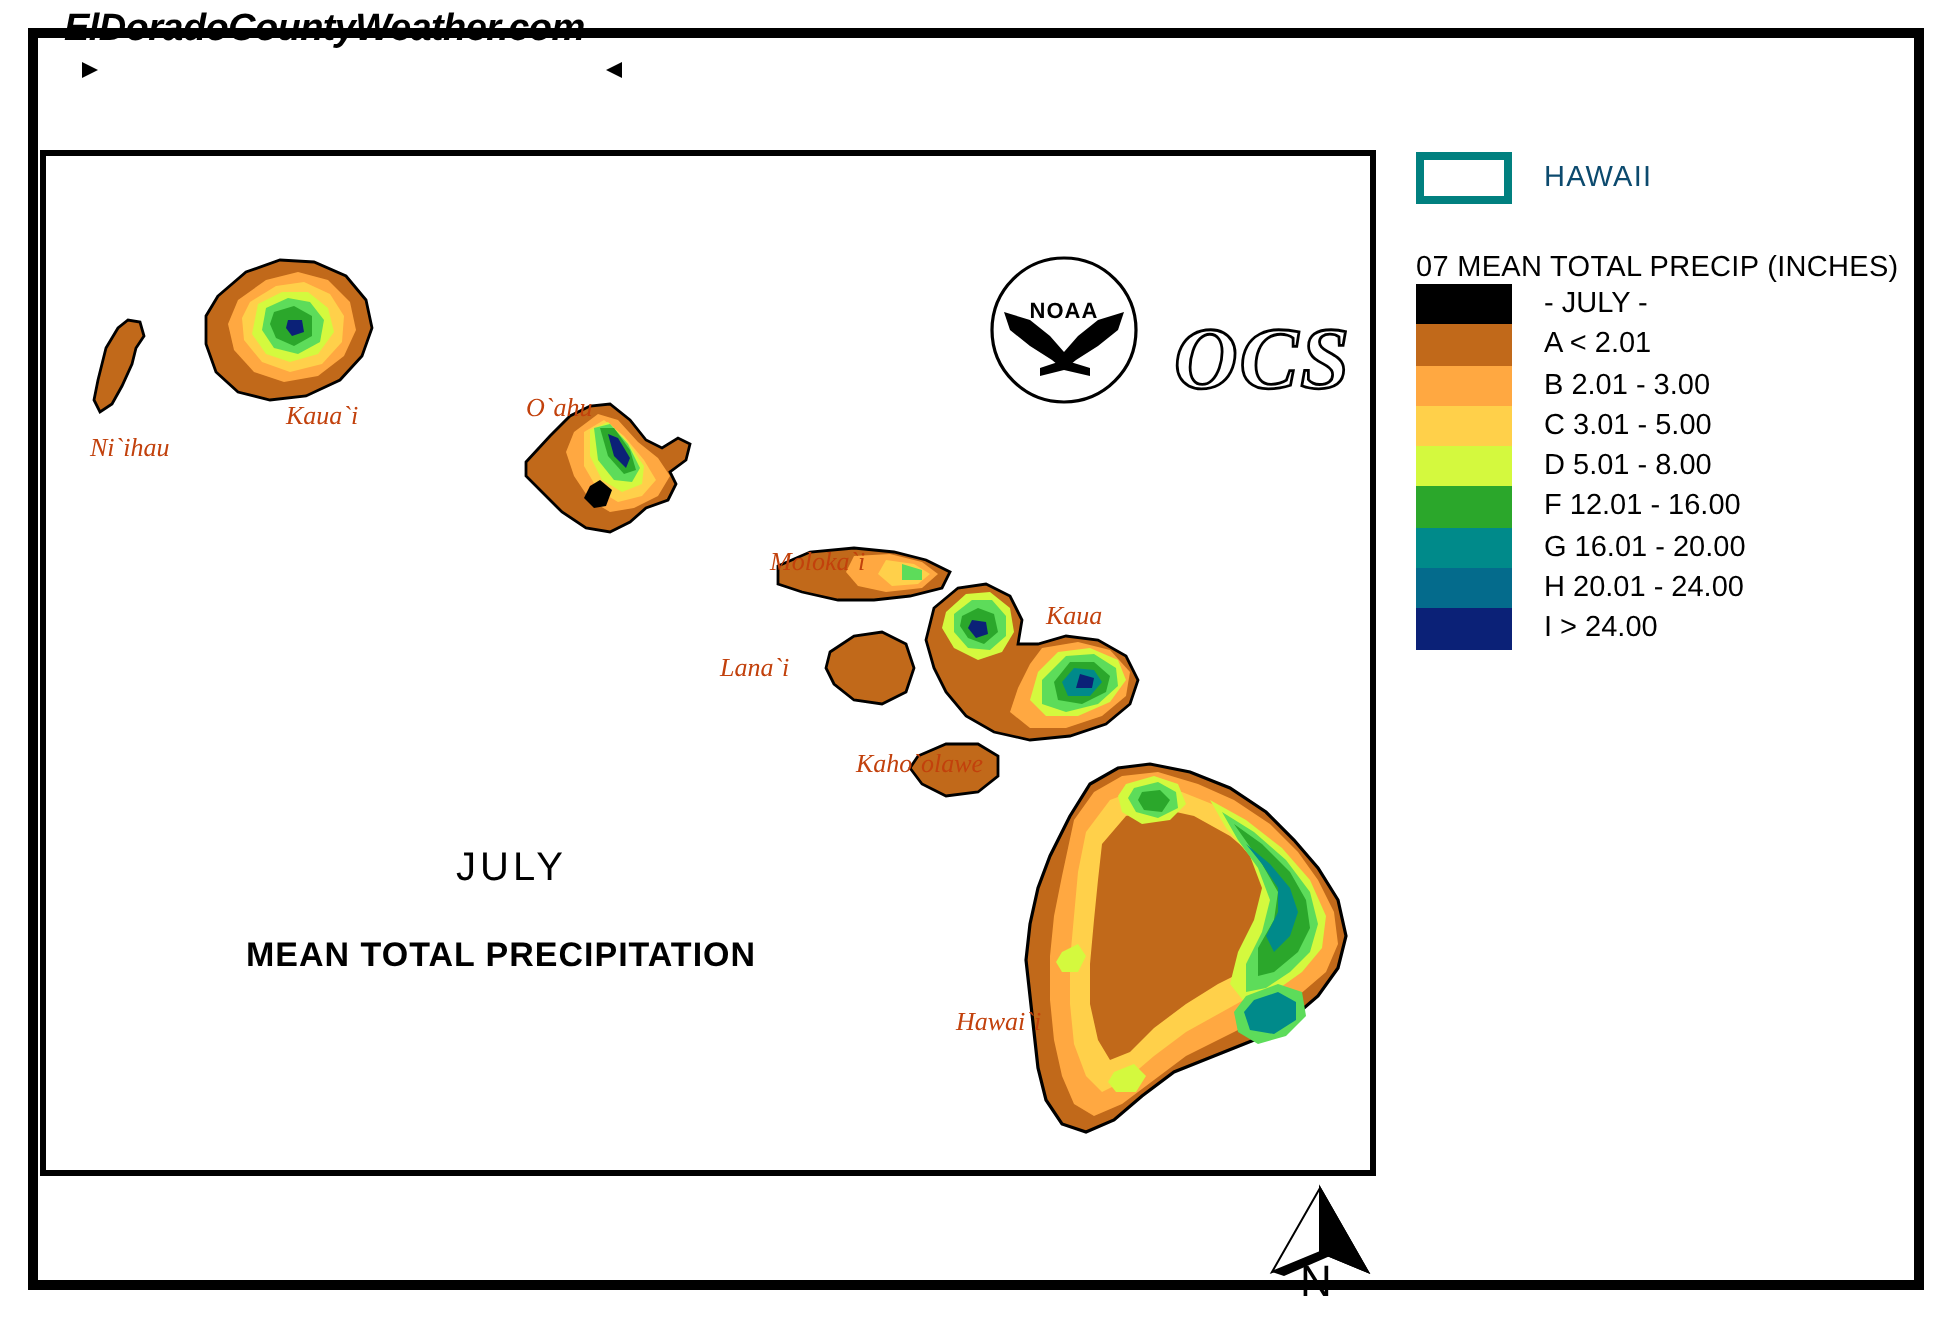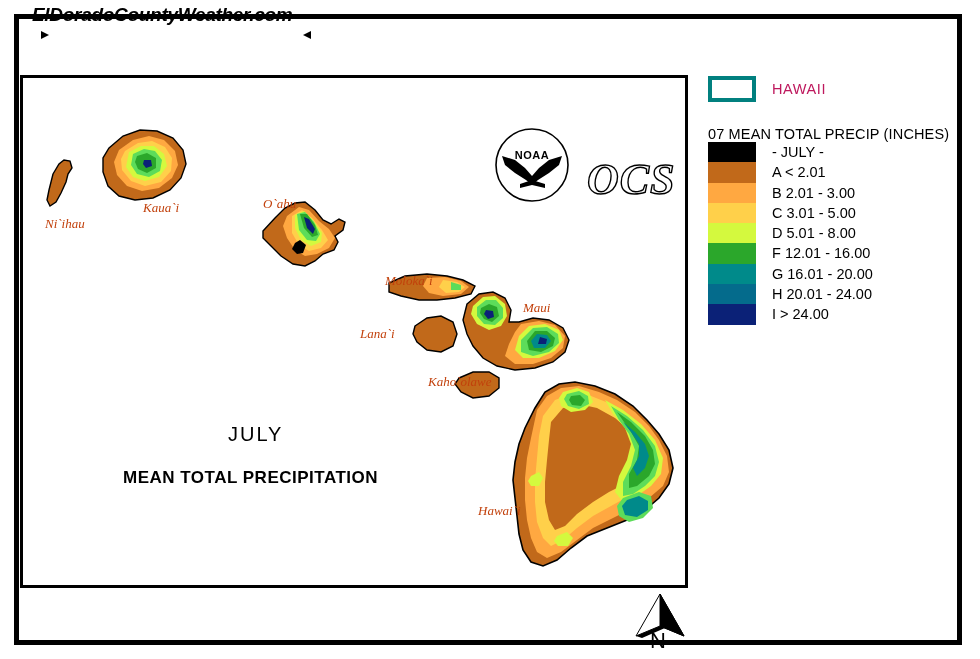--- a/index.html
+++ b/index.html
@@ -118,21 +118,21 @@
   #hawaii-swatch {
     width: 48px; height: 26px;
     box-sizing: border-box;
     border: 4px solid #01807f;
     background: #ffffff;
   }
   #hawaii-label {
     margin-left: 16px;
     font-size: 14.5px;
     letter-spacing: 0.6px;
-    color: #be185d;
+    color: #0c4a6e;
   }
   #legend-title {
     margin-top: 24px;
     font-size: 14.5px;
     letter-spacing: 0.15px;
     color: #000;
     white-space: nowrap;
   }
   .legend-row { display: flex; align-items: stretch; height: 20.3px; }
   .legend-swatch { width: 48px; flex: 0 0 48px; }
@@ -248,21 +248,21 @@
 
       <path d="M508 398 L516 394 L520 400 L516 408 L508 408 L505 403 Z" fill="#d4f93e" stroke="none"></path>
     </g>
   </svg>
 
   <div class="isle-label" style="left:22px;  top:138px;">Ni`ihau</div>
   <div class="isle-label" style="left:120px; top:122px;">Kaua`i</div>
   <div class="isle-label" style="left:240px; top:118px;">O`ahu</div>
   <div class="isle-label" style="left:362px; top:175px;margin-top:20px;">Moloka`i</div>
   <div class="isle-label" style="left:337px; top:248px;">Lana`i</div>
-  <div class="isle-label" style="left:500px; top:222px;">Maui</div>
+  <div class="isle-label" style="left:500px; top:222px;">Kaua</div>
   <div class="isle-label" style="left:405px; top:296px;">Kaho`olawe</div>
   <div class="isle-label" style="left:455px; top:425px;">Hawai`i</div>
 
   <div id="map-month">JULY</div>
   <div id="map-subtitle">MEAN TOTAL PRECIPITATION</div>
 
   <svg id="noaa-logo" width="78" height="78" viewBox="0 0 78 78">
     <circle cx="39" cy="39" r="36" fill="#fff" stroke="#000" stroke-width="1.6"></circle>
     <path d="M9 30 L22 34 L32 42 L39 50 L46 42 L56 34 L69 30 L66 39 L56 47 L45 54 L39 59 L33 54 L22 47 L12 39 Z" fill="#000"></path>
     <path d="M27 58 L39 54 L52 58 L52 62 L39 59 L27 62 Z" fill="#000"></path>

